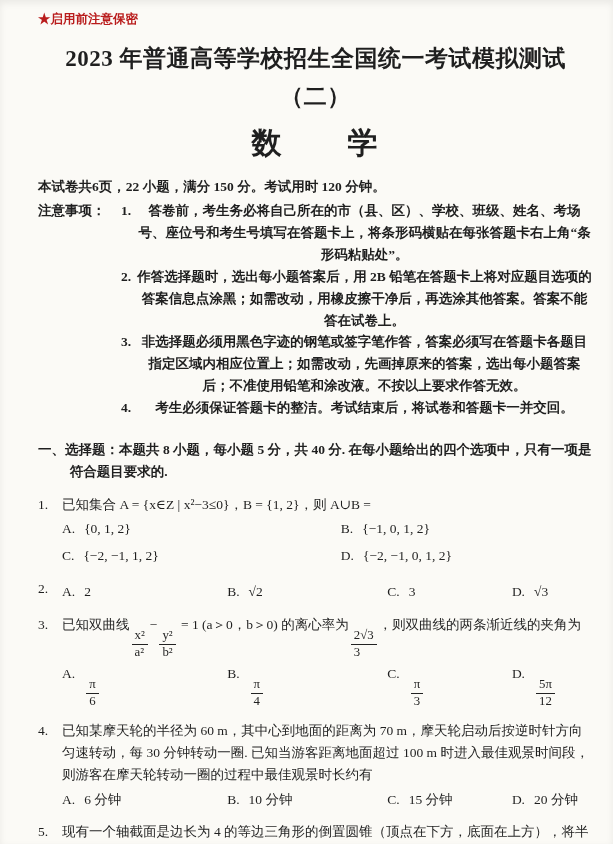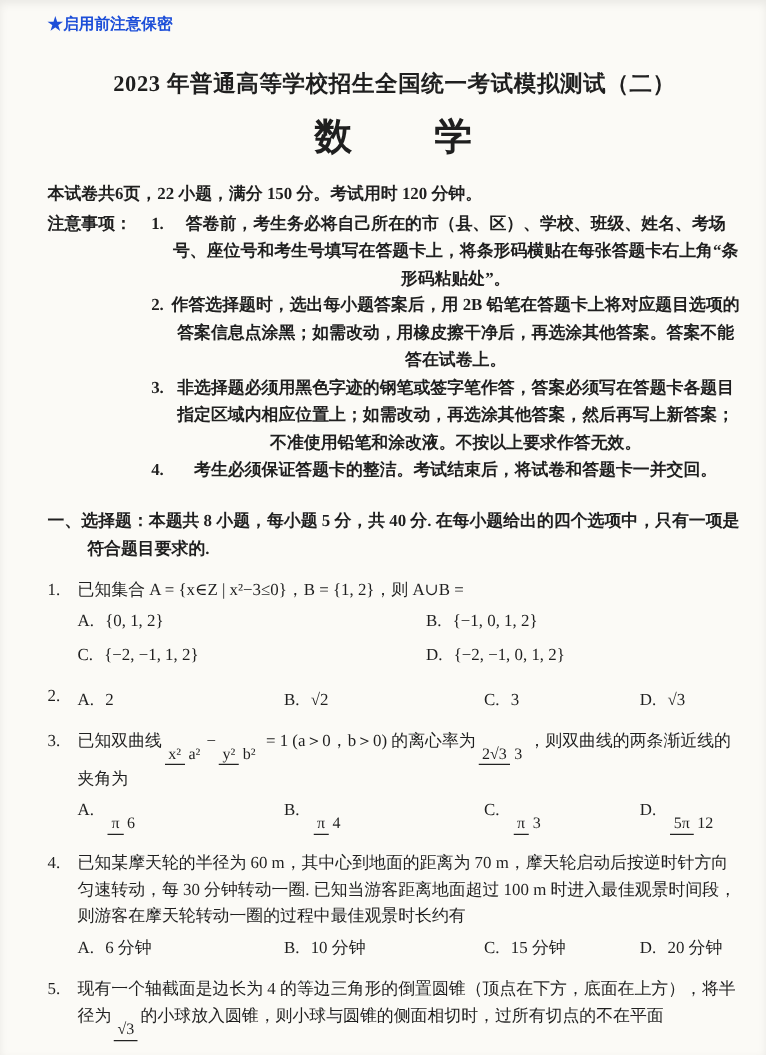--- a/index.html
+++ b/index.html
@@ -13,29 +13,29 @@
     font-size: 13.5px;
     line-height: 1.62;
   }
   .sheet {
     width: 100%; height: 100%;
     padding: 9px 20px 0 38px;
     box-shadow: inset 0 3px 7px rgba(0,0,0,0.07);
     position: relative;
   }
   .security {
-    color: #1d4ed8;
+    color: #b91c1c;
     font-weight: bold;
     font-size: 12.5px;
   }
   .exam-title {
     text-align: center;
-    font-size: 18px;
+    font-size: 23px;
     font-weight: bold;
-    margin-top: 24px;
+    margin-top: 11px;
     letter-spacing: 0.5px;
   }
   .subject {
     text-align: center;
     font-size: 30px;
     font-weight: bold;
     margin-top: 4px;
     letter-spacing: 2px;
   }
   .info { font-weight: bold; margin-top: 9px; }
@@ -59,21 +59,21 @@
   .question { display: flex; margin-top: 11px; }
   .q-num { flex: none; width: 24px; }
   .q-body { flex: 1; }
   .options { display: grid; margin-top: 3px; column-gap: 8px; }
   .cols-2 { grid-template-columns: 51% 47%; row-gap: 5px; }
   .cols-4 { grid-template-columns: 1.55fr 1.5fr 1.15fr 0.8fr; }
   .option { white-space: nowrap; }
   .opt-label { margin-right: 9px; }
   .frac {
     display: inline-flex;
-    flex-direction: row;
+    flex-direction: column;
     text-align: left;
     vertical-align: -0.8em;
     line-height: 1.2;
     padding: 0 2px;
     font-size: 0.95em;
   }
   .frac > span { display: block; padding: 0 3px; }
   .frac > span:first-child { border-bottom: 1px solid #222; }
 </style>
 </head>
@@ -94,21 +94,21 @@
     <div class="note">
       <span class="note-num">1.</span>
       <span class="note-text">答卷前，考生务必将自己所在的市（县、区）、学校、班级、姓名、考场号、座位号和考生号填写在答题卡上，将条形码横贴在每张答题卡右上角“条形码粘贴处”。</span>
     </div>
     <div class="note">
       <span class="note-num">2.</span>
       <span class="note-text">作答选择题时，选出每小题答案后，用 2B 铅笔在答题卡上将对应题目选项的答案信息点涂黑；如需改动，用橡皮擦干净后，再选涂其他答案。答案不能答在试卷上。</span>
     </div>
     <div class="note">
       <span class="note-num">3.</span>
-      <span class="note-text">非选择题必须用黑色字迹的钢笔或签字笔作答，答案必须写在答题卡各题目指定区域内相应位置上；如需改动，再选涂其他答案，然后再写上新答案；不准使用铅笔和涂改液。不按以上要求作答无效。</span>
+      <span class="note-text">非选择题必须用黑色字迹的钢笔或签字笔作答，答案必须写在答题卡各题目指定区域内相应位置上；如需改动，先画掉原来的答案，选出每小题答案后；不准使用铅笔和涂改液。不按以上要求作答无效。</span>
     </div>
     <div class="note">
       <span class="note-num">4.</span>
       <span class="note-text">考生必须保证答题卡的整洁。考试结束后，将试卷和答题卡一并交回。</span>
     </div>
   </div>
 
   <div class="sec-heading">一、选择题：本题共 8 小题，每小题 5 分，共 40 分. 在每小题给出的四个选项中，只有一项是符合题目要求的.</div>
 
   <div class="question">

